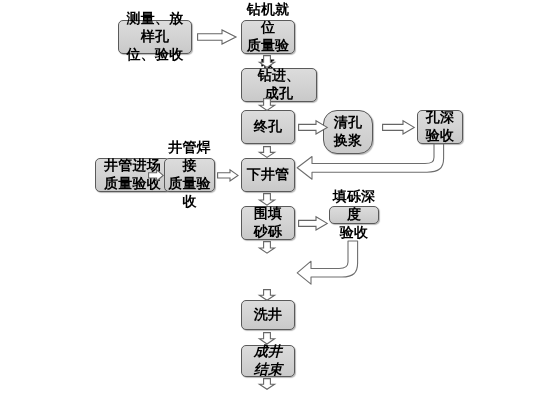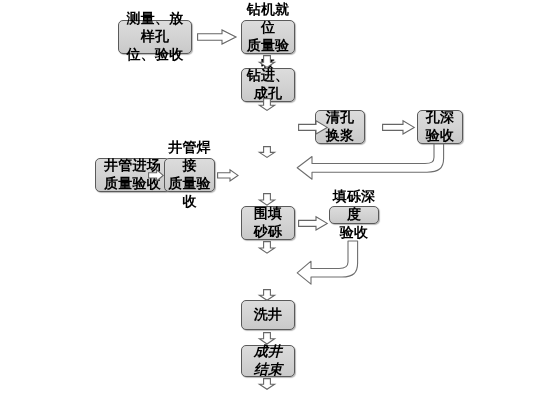--- a/index.html
+++ b/index.html
@@ -59,36 +59,38 @@
 <body>
 
 <div id="canvas">
 
   <div class="node" style="left:118px; top:20px; width:74px; height:34px;">测量、放样孔
 位、验收</div>
 
   <div class="node" style="left:241px; top:20px; width:54px; height:34px;">钻机就位
 质量验收</div>
 
-  <div class="node" style="left:241px; top:68px; width:54px; height:34px;">钻进、
+  <div class="node" style="left:241px; top:68px; width:76px; height:34px;">钻进、
 成孔</div>
 
-
-  <div class="node" style="left:315px; top:110px; width:50px; height:34px;">清孔
+  <div class="node" style="left:241px; top:110px; width:54px; height:34px;">终孔</div>
+
+  <div class="node" style="left:323px; top:110px; width:50px; height:44px;border-radius:14px;">清孔
 换浆</div>
 
   <div class="node" style="left:417px; top:110px; width:46px; height:34px;">孔深
 验收</div>
 
   <div class="node" style="left:95px; top:158px; width:75px; height:34px;">井管进场
 质量验收</div>
 
   <div class="node" style="left:164px; top:158px; width:51px; height:34px;">井管焊接
 质量验收</div>
 
+  <div class="node" style="left:241px; top:158px; width:54px; height:34px;">下井管</div>
 
   <div class="node" style="left:241px; top:206px; width:54px; height:34px;">围填
 砂砾</div>
 
   <div class="node" style="left:329px; top:206px; width:50px; height:18px;">填砾深度
 验收</div>
 
 
   <div class="node" style="left:241px; top:300px; width:54px; height:30px;">洗井</div>
 

